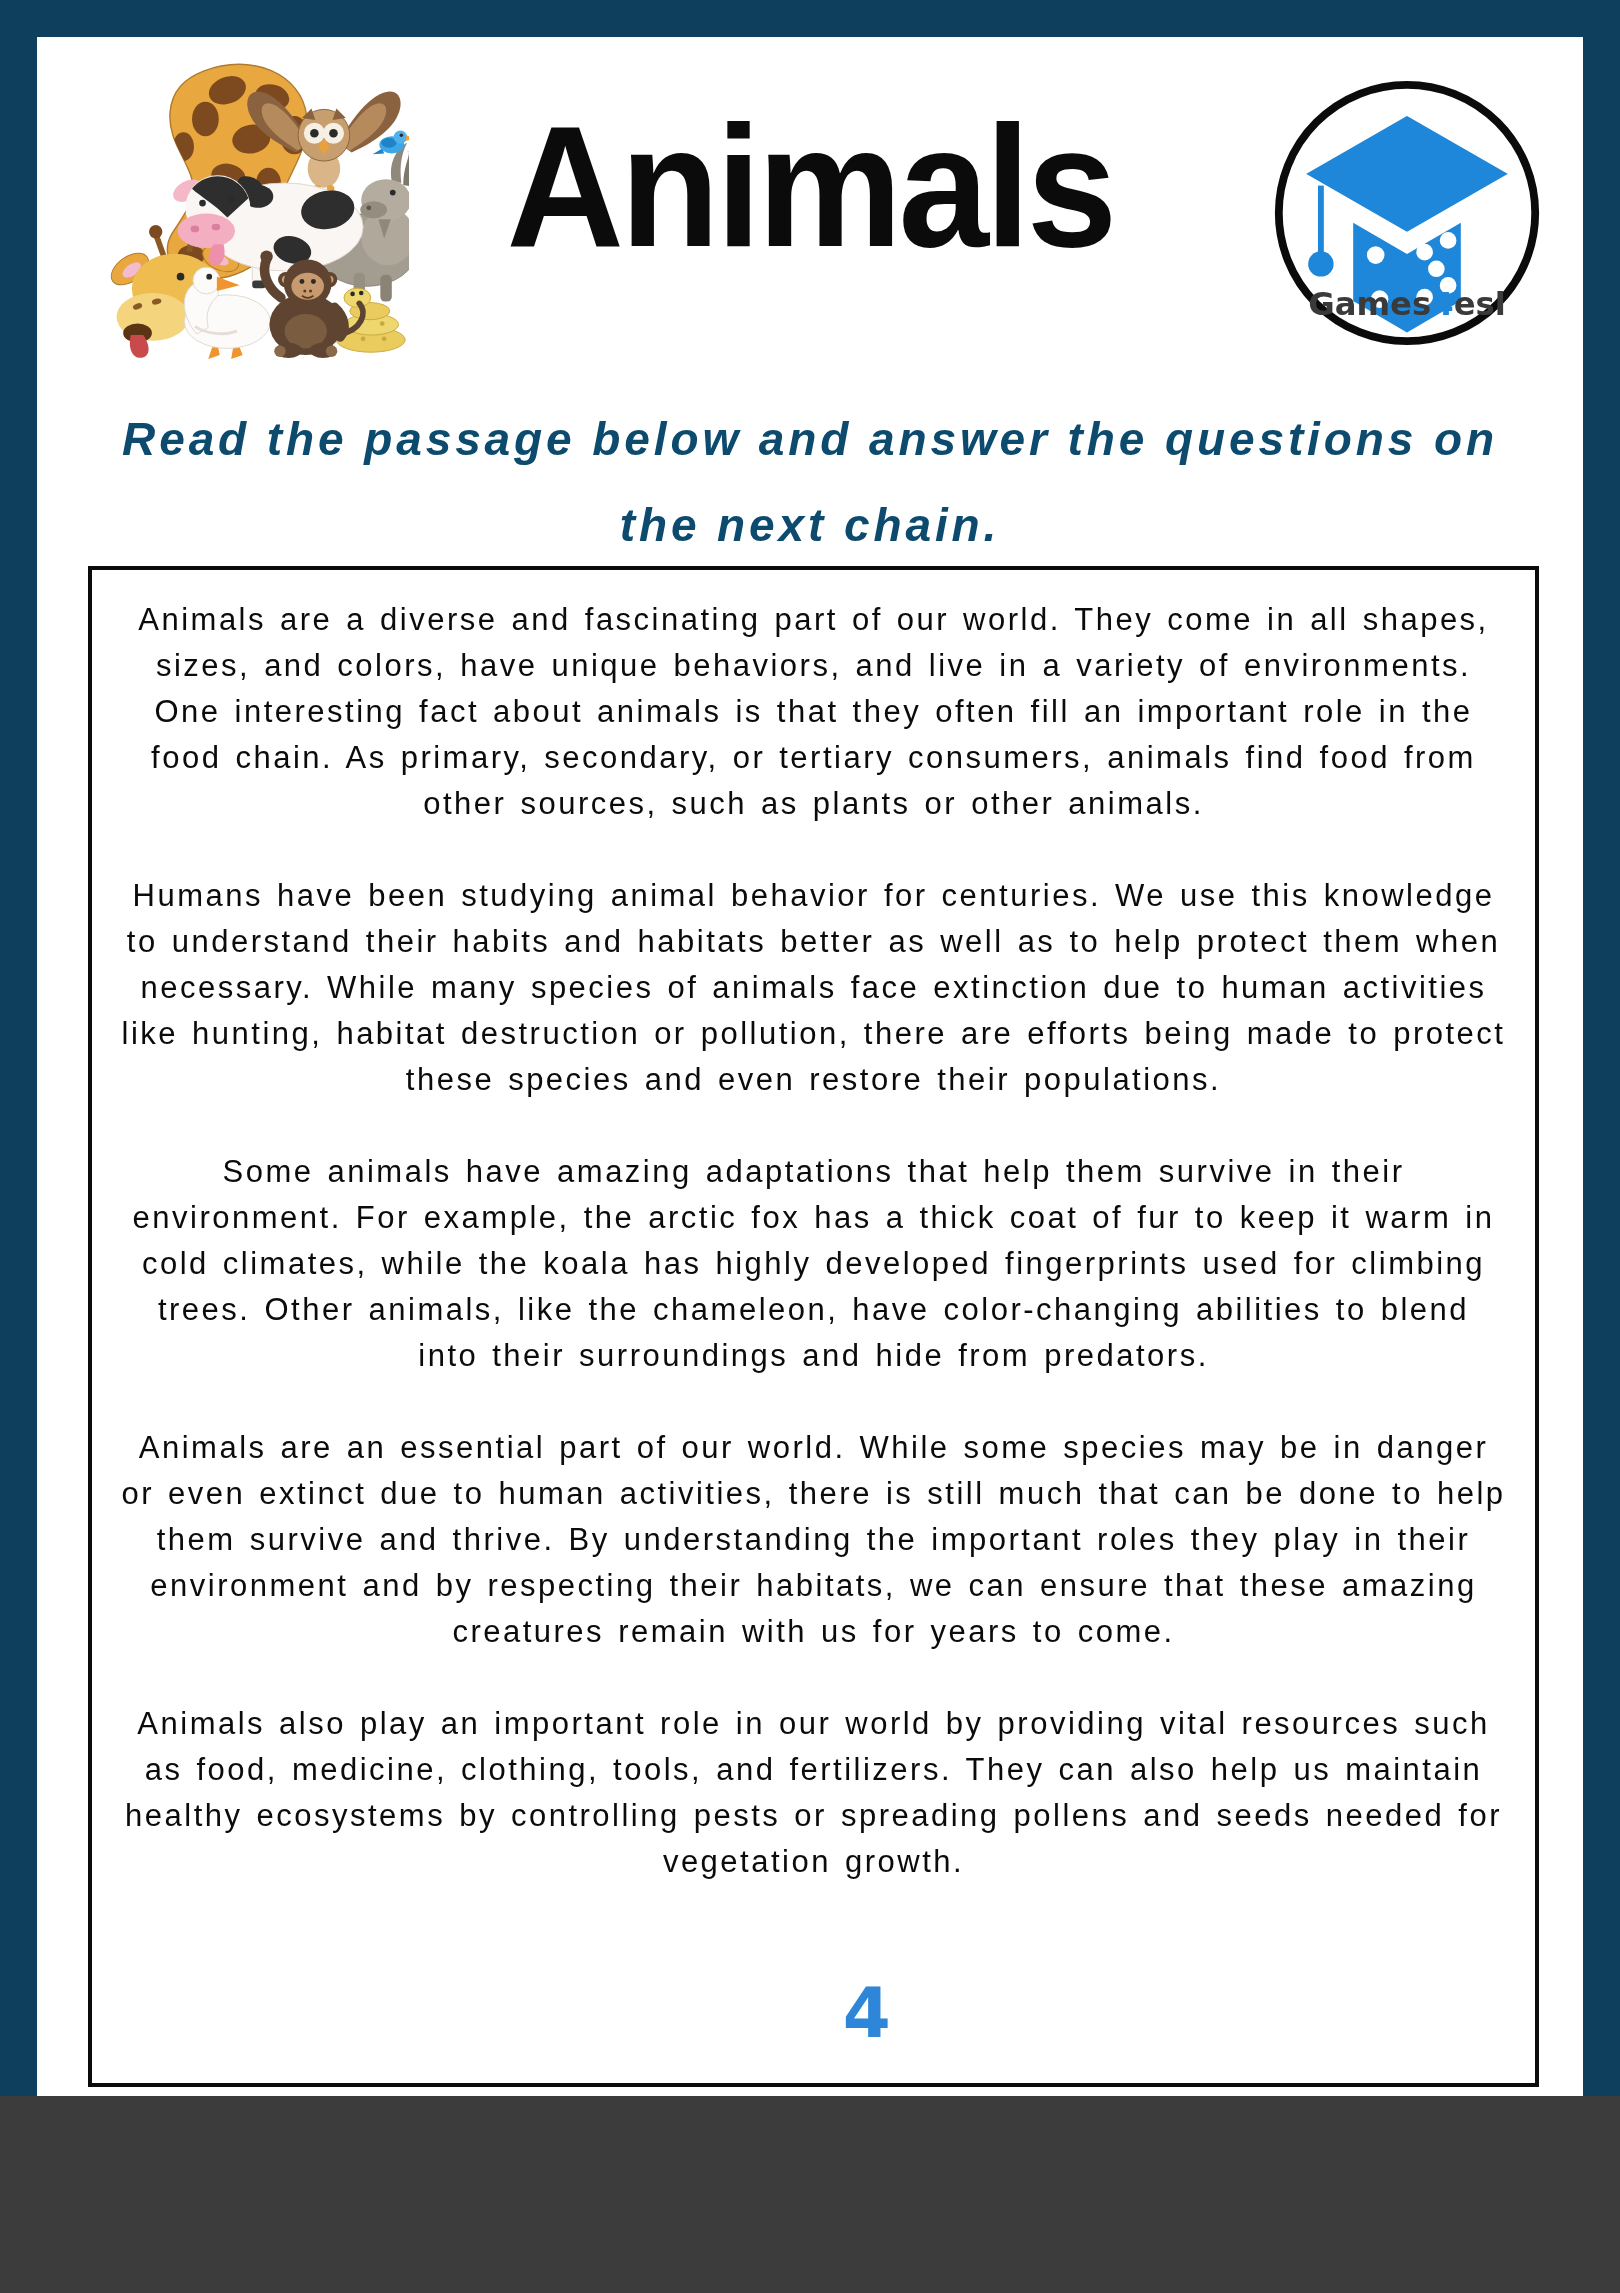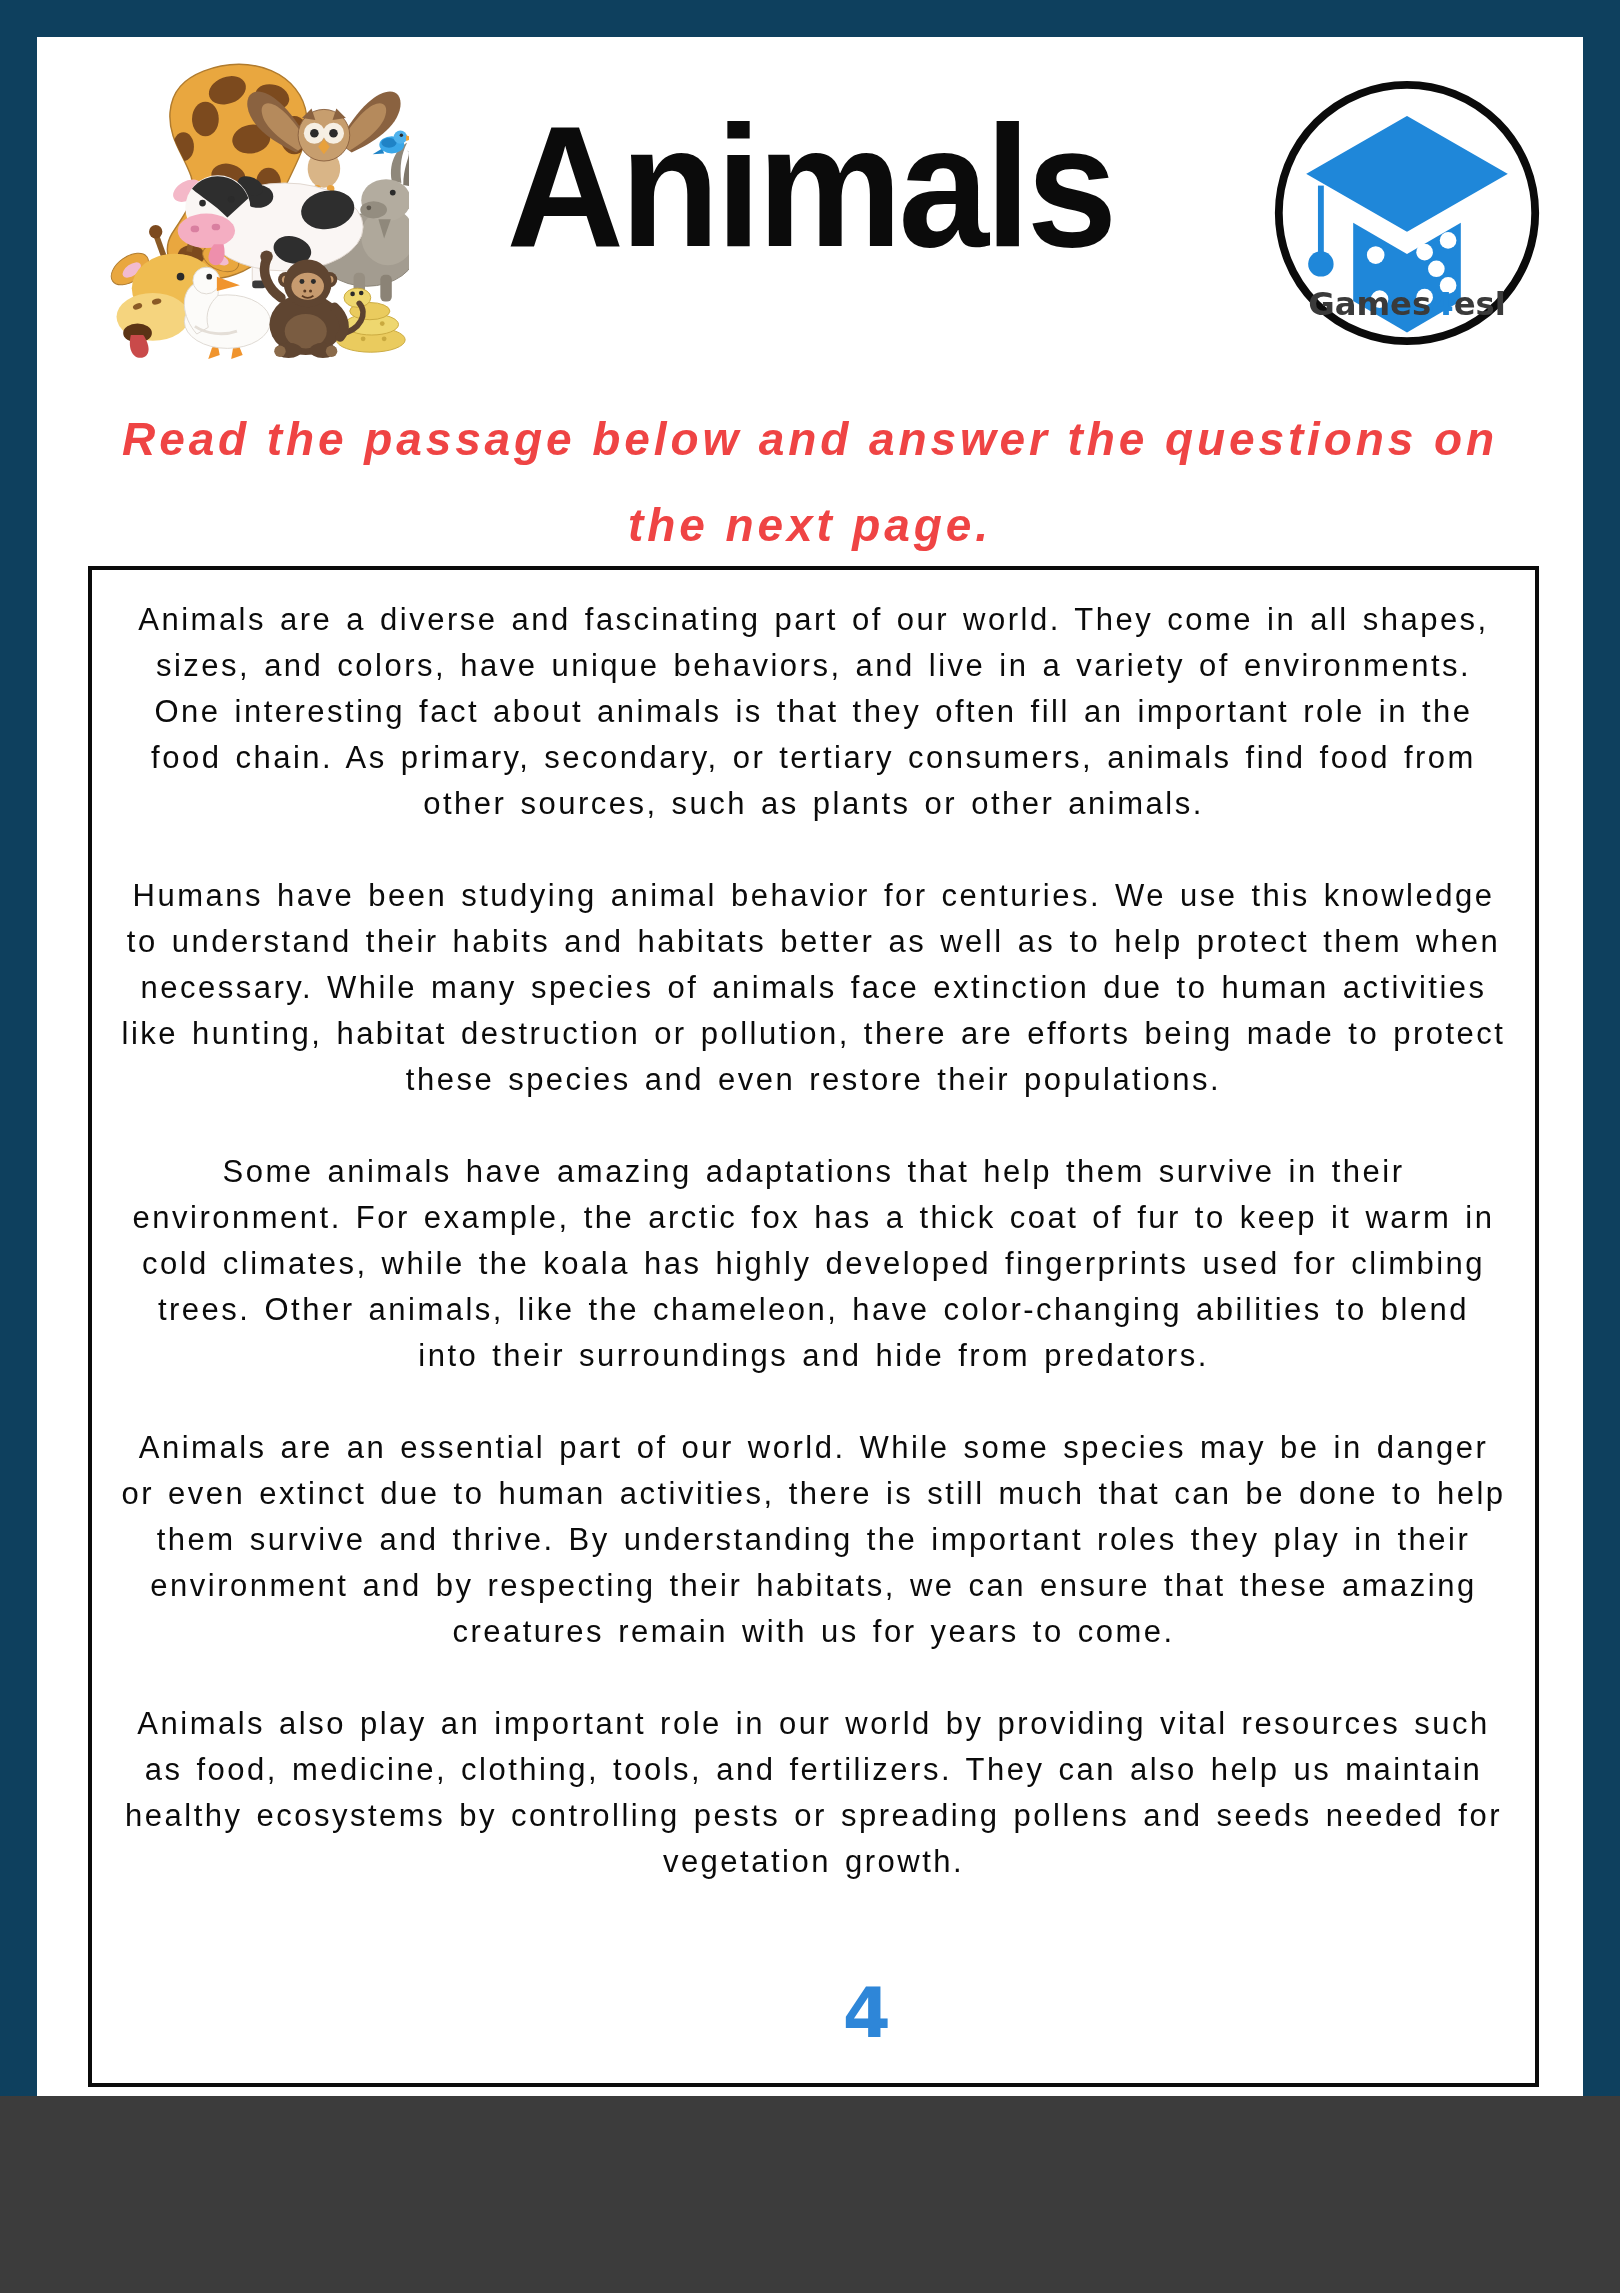--- a/index.html
+++ b/index.html
@@ -13,21 +13,21 @@
   .art{position:absolute;left:47px;top:9.8px;width:325px;height:316px;}
   .title{
     position:absolute;top:49px;left:0;right:0;margin:0;text-align:center;
     font-size:173px;font-weight:bold;letter-spacing:-3.9px;color:#0b0b0b;
     transform:scaleX(.94);
   }
   .logo{position:absolute;right:39px;top:39px;width:274px;height:274px;}
   .subtitle{
     position:absolute;top:359px;left:59px;right:59px;margin:0;text-align:center;
     font-size:46px;line-height:86px;font-weight:bold;font-style:italic;
-    letter-spacing:3.9px;color:#ef4444;
+    letter-spacing:3.9px;color:#0c4a6e;
   }
   .subtitle span{display:block;}
   .passage-box{
     position:absolute;left:51px;top:529px;width:1451px;height:1521px;
     box-sizing:border-box;border:4.9px solid #0b0b0b;padding:27.4px 29px 0 29px;
     background:#ffffff;
   }
   .passage-box p{
     margin:0 0 46px 0;font-size:31px;line-height:46px;
     letter-spacing:2.5px;word-spacing:2.9px;text-align:center;color:#0b0b0b;
@@ -220,21 +220,21 @@
         <polygon points="140,38 248,100 140,162 32,100" fill="#1F87D9" stroke="#ffffff" stroke-width="5"></polygon>
 
         <line x1="52" y1="112" x2="52" y2="180" stroke="#1F87D9" stroke-width="6"></line>
         <circle cx="52" cy="192" r="13" fill="#1F87D9"></circle>
       </g>
       <text x="140" y="244" text-anchor="middle" font-family="DejaVu Sans, sans-serif" font-size="33" font-weight="bold" fill="#3A3A3A"><tspan>Games</tspan><tspan fill="#1F87D9">4</tspan><tspan>esl</tspan></text>
     </svg>
 
     <p class="subtitle">
       <span>Read the passage below and answer the questions on</span>
-      <span>the next page.</span>
+      <span>the next chain.</span>
     </p>
 
     <div class="passage-box">
       <p>Animals are a diverse and fascinating part of our world. They come in all shapes, sizes, and colors, have unique behaviors, and live in a variety of environments. One interesting fact about animals is that they often fill an important role in the food chain. As primary, secondary, or tertiary consumers, animals find food from other sources, such as plants or other animals.</p>
       <p>Humans have been studying animal behavior for centuries. We use this knowledge to understand their habits and habitats better as well as to help protect them when necessary. While many species of animals face extinction due to human activities like hunting, habitat destruction or pollution, there are efforts being made to protect these species and even restore their populations.</p>
       <p>Some animals have amazing adaptations that help them survive in their environment. For example, the arctic fox has a thick coat of fur to keep it warm in cold climates, while the koala has highly developed fingerprints used for climbing trees. Other animals, like the chameleon, have color-changing abilities to blend into their surroundings and hide from predators.</p>
       <p>Animals are an essential part of our world. While some species may be in danger or even extinct due to human activities, there is still much that can be done to help them survive and thrive. By understanding the important roles they play in their environment and by respecting their habitats, we can ensure that these amazing creatures remain with us for years to come.</p>
       <p>Animals also play an important role in our world by providing vital resources such as food, medicine, clothing, tools, and fertilizers. They can also help us maintain healthy ecosystems by controlling pests or spreading pollens and seeds needed for vegetation growth.</p>
     </div>
   </div>

